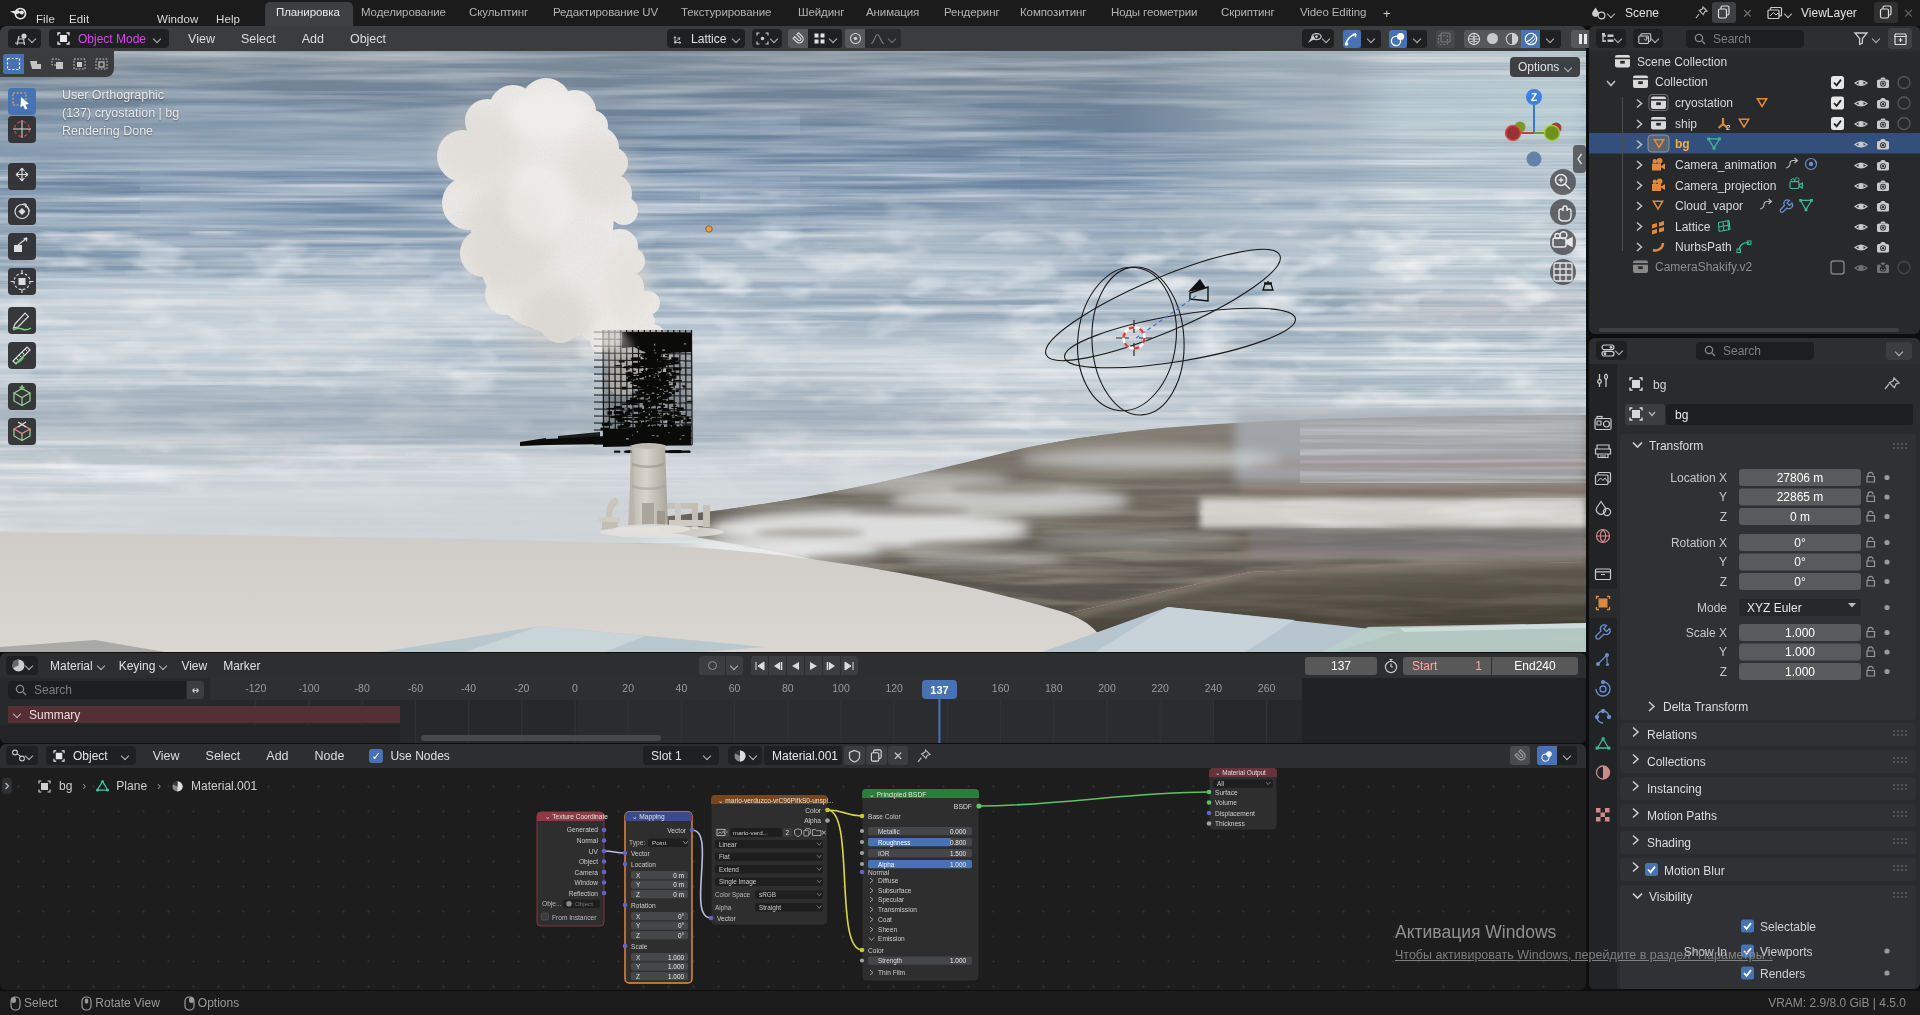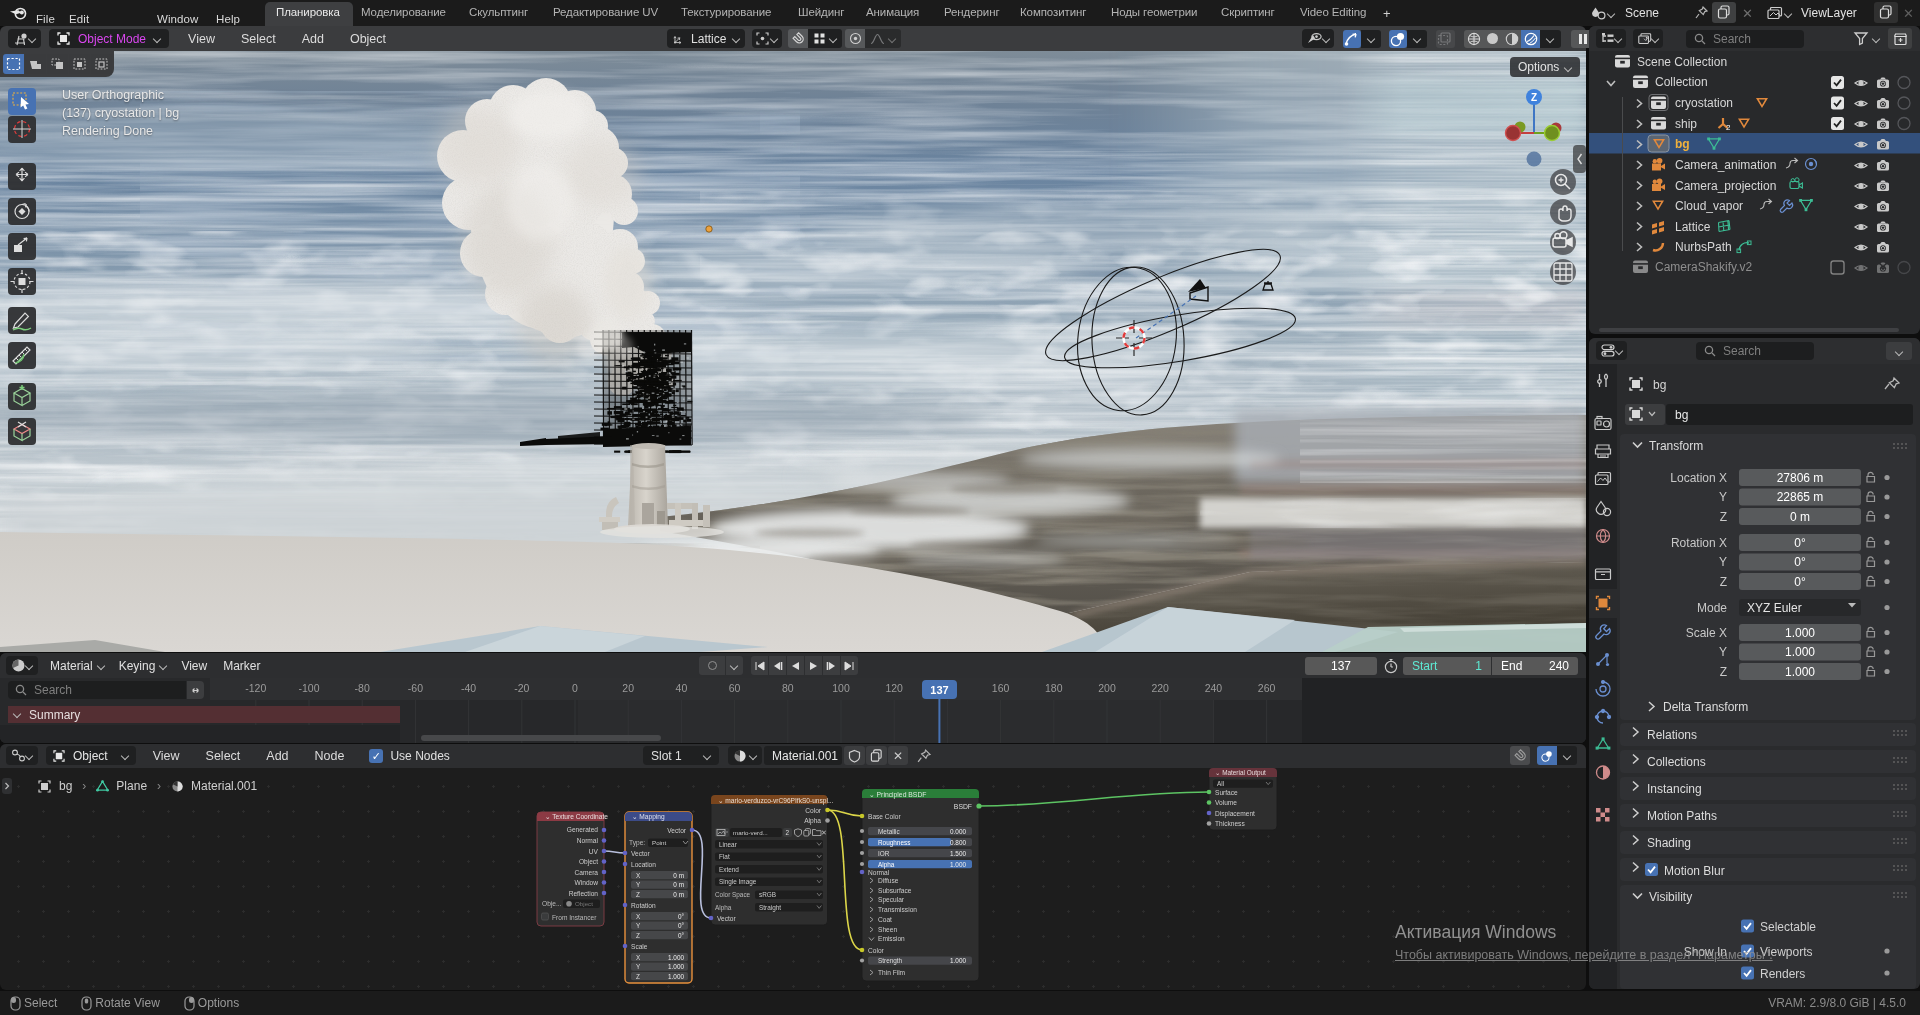--- a/index.html
+++ b/index.html
@@ -1412,25 +1412,25 @@
           <svg width="11" height="10" viewBox="0 0 11 10">
             <path d="M9 1 v8 M1 1 l6 4 -6 4 z" fill="#ddd" stroke="#ddd" stroke-width="1"></path>
           </svg>
         </div>
   </div>
   <div class="abs row" style="left:1305px;top:4px;width:72px;height:18px;background:#585858;border-radius:3px;justify-content:center;color:#fff;">137</div>
   <div class="abs" style="left:1383px;top:5px;"><svg width="16" height="16" viewBox="0 0 16 16">
           <circle cx="8" cy="9" r="5.6" fill="none" stroke="#c8c8c8" stroke-width="1.2"></circle>
           <path d="M8 9 V5.6 M10 9 H8 M6.5 1.5 h3 M8 1.5 v2" stroke="#c8c8c8" stroke-width="1.2" fill="none"></path>
         </svg></div>
-  <div class="abs row" style="left:1403px;top:4px;width:88px;height:18px;background:#585858;border-radius:3px 0 0 3px;padding:0 9px;justify-content:space-between;color:#5eead4;">
+  <div class="abs row" style="left:1403px;top:4px;width:88px;height:18px;background:#585858;border-radius:3px 0 0 3px;padding:0 9px;justify-content:space-between;color:#fca5a5;">
         <span>Start</span>
         <span>1</span>
       </div>
-  <div class="abs row" style="left:1492px;top:4px;width:86px;height:18px;background:#585858;border-radius:0 3px 3px 0;padding:0 9px;justify-content:space-between;color:#fff;">
+  <div class="abs row" style="left:1492px;top:4px;width:86px;height:18px;background:#585858;border-radius:0 3px 3px 0;padding:0 9px;justify-content:center;color:#fff;">
         <span>End</span>
         <span>240</span>
       </div>
   <div class="abs" id="dopesheet" style="left:0;top:25px;width:1586px;height:65px;background:#28292b;">
     <svg width="1586" height="65" style="position:absolute;left:0;top:0;">
       <rect x="210" y="0" width="1092" height="65" fill="#2b2c2e"></rect>
       <rect x="210" y="0" width="368" height="65" fill="#27282a"></rect>
       <rect x="1213" y="0" width="89" height="65" fill="#27282a"></rect>
       <rect x="210" y="0" width="1092" height="22" fill="#2e2f31"></rect>
       <rect x="1302" y="0" width="284" height="65" fill="#212224"></rect>

